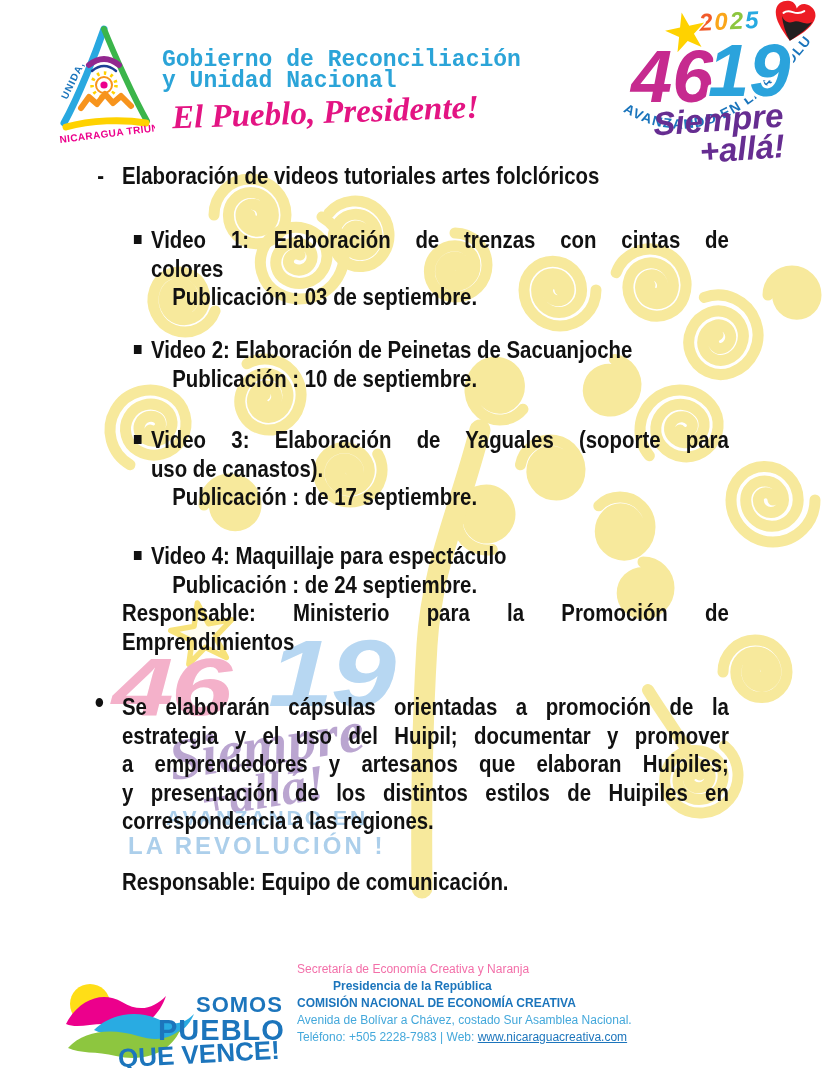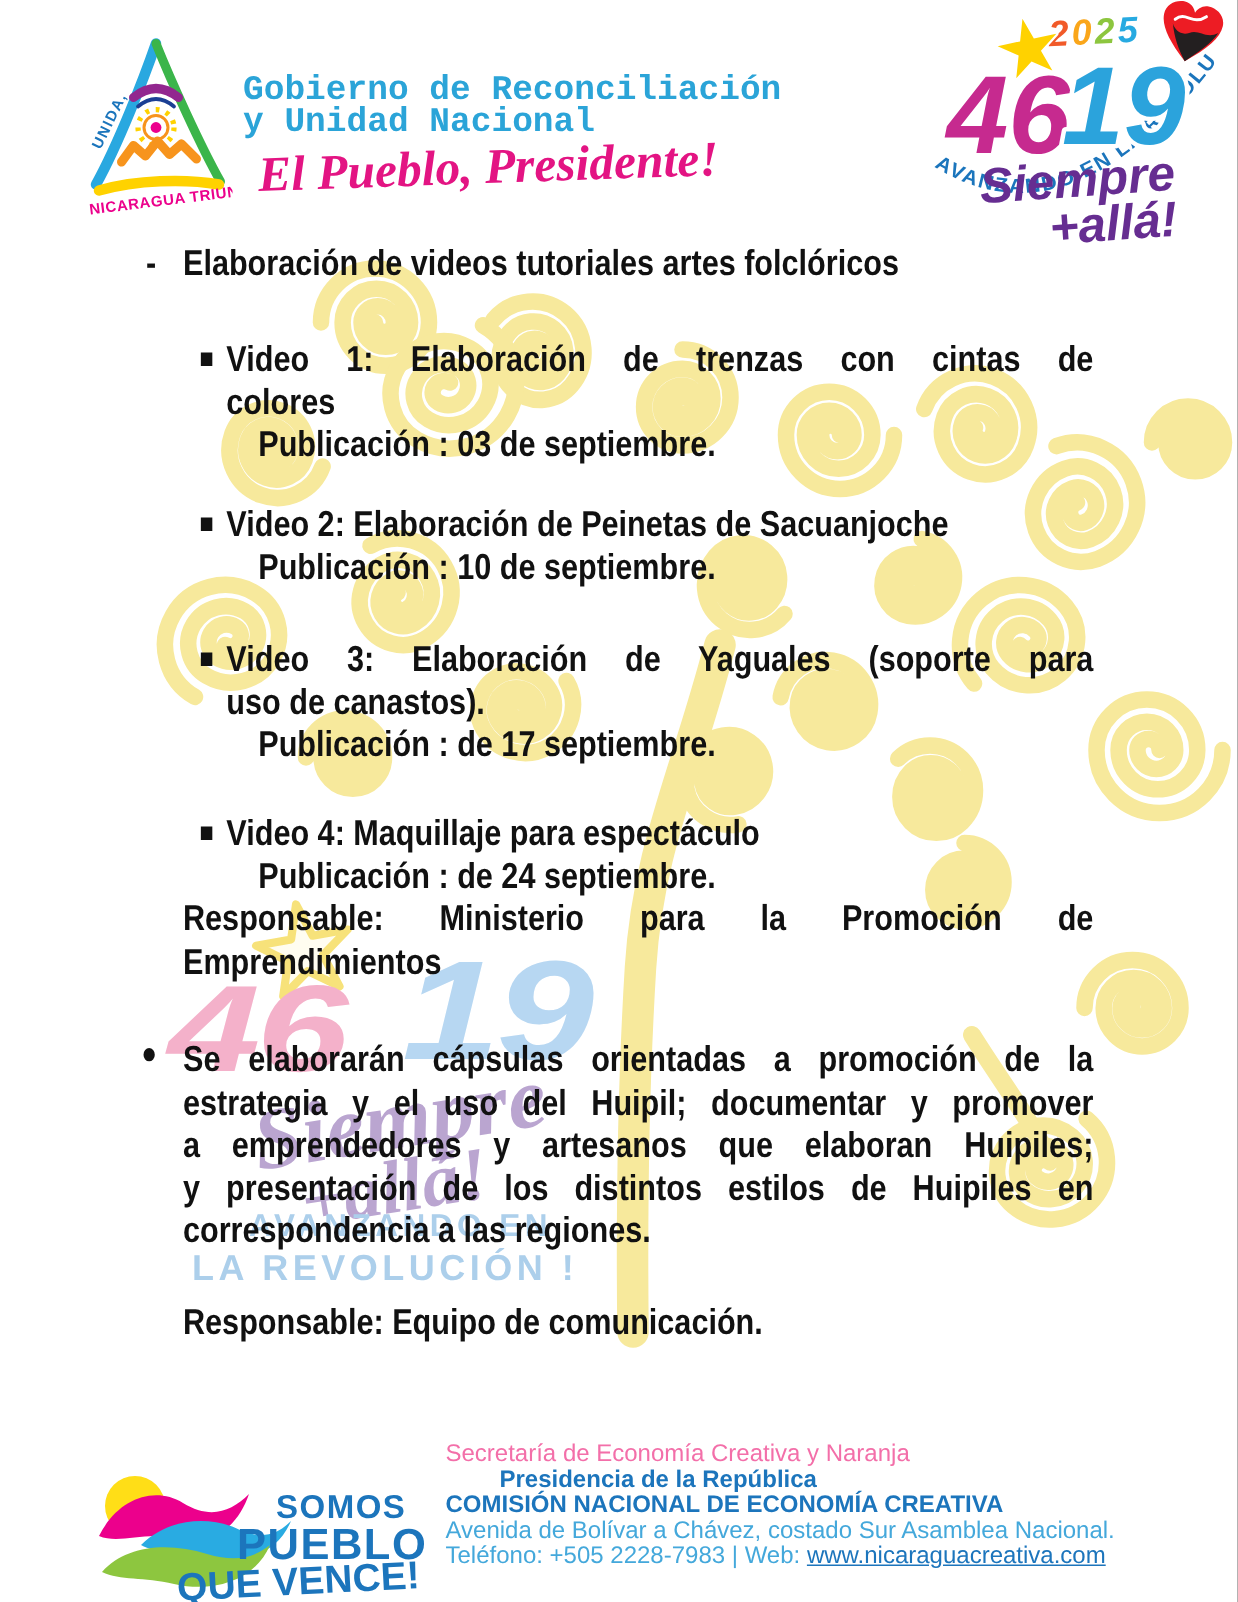--- a/index.html
+++ b/index.html
@@ -36,30 +36,30 @@
   .blk{position:absolute;left:0;width:100%;}
   .j{text-align:justify;text-align-last:justify;}
   .vline{padding-left:34px;}
   .pub{padding-left:59px;}
   .sq{position:absolute;left:14px;top:9px;width:9px;height:9px;background:var(--black);}
   .dash{position:absolute;left:-29px;top:0;}
   .dot{position:absolute;left:-32px;top:-4px;font-size:31px;}
   
   .motto{position:absolute;left:299px;top:936px;z-index:4;color:var(--motto);
        font-family:"Liberation Mono",monospace;font-weight:bold;font-size:21px;letter-spacing:.2px;}
-  .fl{position:absolute;left:297px;z-index:4;font-size:16px;line-height:17px;white-space:nowrap;}
+  .fl{position:absolute;left:297px;z-index:4;font-size:12px;line-height:17px;white-space:nowrap;}
   .fl1{top:961px;color:var(--pinkText);}
   .fl2{top:978px;color:var(--blueDark);font-weight:bold;margin-left:36px;}
   .fl3{top:995px;color:var(--blueDark);font-weight:bold;}
   .fl4{top:1012px;color:var(--cyanText);}
   .fl5{top:1029px;color:var(--cyanText);}
   .weblink{color:var(--blueDark);text-decoration:underline;}
   .waves{position:absolute;left:60px;top:980px;z-index:4;}
   .somos,.pueblo,.quevence{position:absolute;z-index:5;color:var(--logoBlue);font-weight:bold;white-space:nowrap;}
-  .somos{left:184px;top:992px;font-size:22px;letter-spacing:1px;}
+  .somos{left:196px;top:992px;font-size:22px;letter-spacing:1px;}
   .pueblo{left:158px;top:1014px;font-size:29px;letter-spacing:1px;}
   .quevence{left:118px;top:1039px;font-size:26px;transform:rotate(-3deg);}
   
   text{font-family:"Liberation Sans",sans-serif;}
   .outl{paint-order:stroke;stroke:#fff;stroke-linejoin:round;}
 </style>
 </head>
 <body>
 
 <div class="page">

